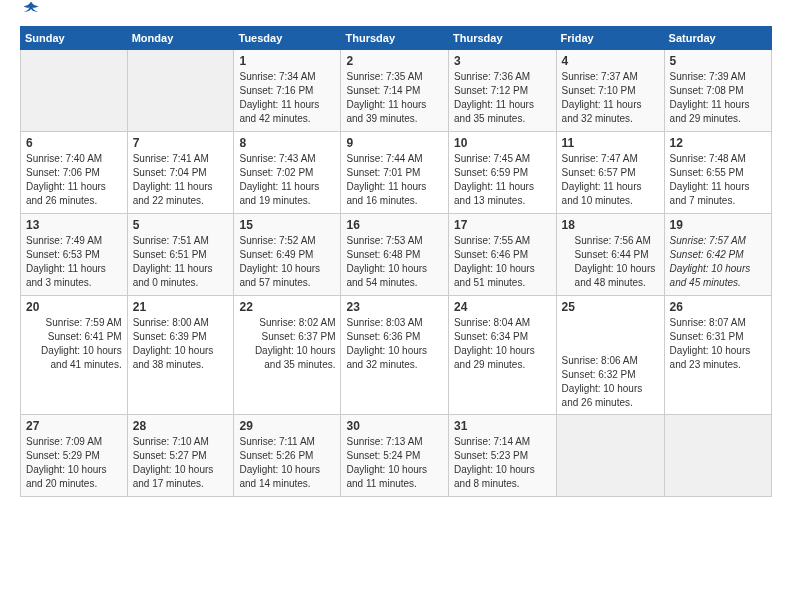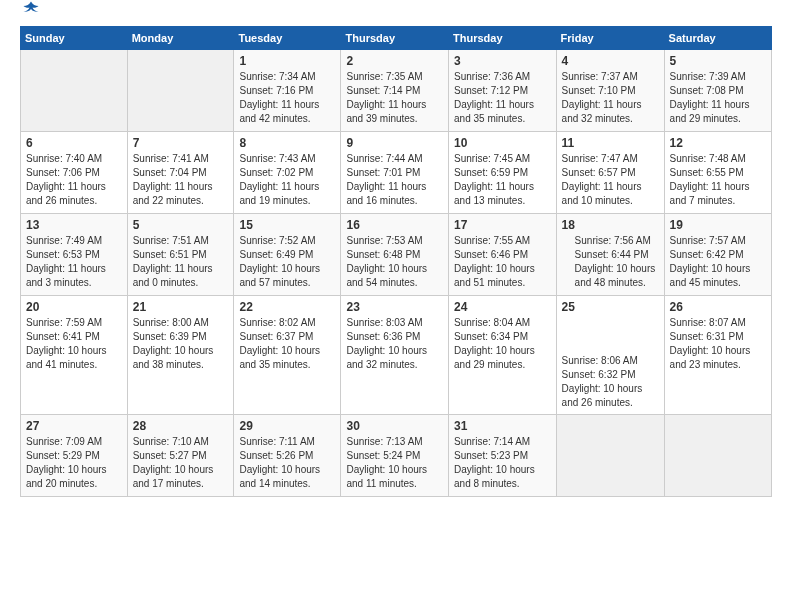--- a/index.html
+++ b/index.html
@@ -241,41 +241,41 @@
 Daylight: 10 hours and 51 minutes.</div>
           </td>
           <td>
             <span class="day-num">18</span>
             <div class="day-info" style="white-space: pre-line; margin-left: 13px;">Sunrise: 7:56 AM
 Sunset: 6:44 PM
 Daylight: 10 hours and 48 minutes.</div>
           </td>
           <td>
             <span class="day-num">19</span>
-            <div class="day-info" style="white-space: pre-line;">Sunrise: 7:57 AM
+            <div class="day-info" style="white-space: pre-line; font-style: italic;">Sunrise: 7:57 AM
 Sunset: 6:42 PM
 Daylight: 10 hours and 45 minutes.</div>
           </td>
         </tr>
         <tr>
           <td>
             <span class="day-num">20</span>
-            <div class="day-info" style="white-space: pre-line;">Sunrise: 7:59 AM
+            <div class="day-info" style="white-space: pre-line; text-align: right;">Sunrise: 7:59 AM
 Sunset: 6:41 PM
 Daylight: 10 hours and 41 minutes.</div>
           </td>
           <td>
             <span class="day-num">21</span>
             <div class="day-info" style="white-space: pre-line;">Sunrise: 8:00 AM
 Sunset: 6:39 PM
 Daylight: 10 hours and 38 minutes.</div>
           </td>
           <td>
             <span class="day-num">22</span>
-            <div class="day-info" style="white-space: pre-line;">Sunrise: 8:02 AM
+            <div class="day-info" style="white-space: pre-line; text-align: right;">Sunrise: 8:02 AM
 Sunset: 6:37 PM
 Daylight: 10 hours and 35 minutes.</div>
           </td>
           <td>
             <span class="day-num">23</span>
             <div class="day-info" style="white-space: pre-line;">Sunrise: 8:03 AM
 Sunset: 6:36 PM
 Daylight: 10 hours and 32 minutes.</div>
           </td>
           <td>

